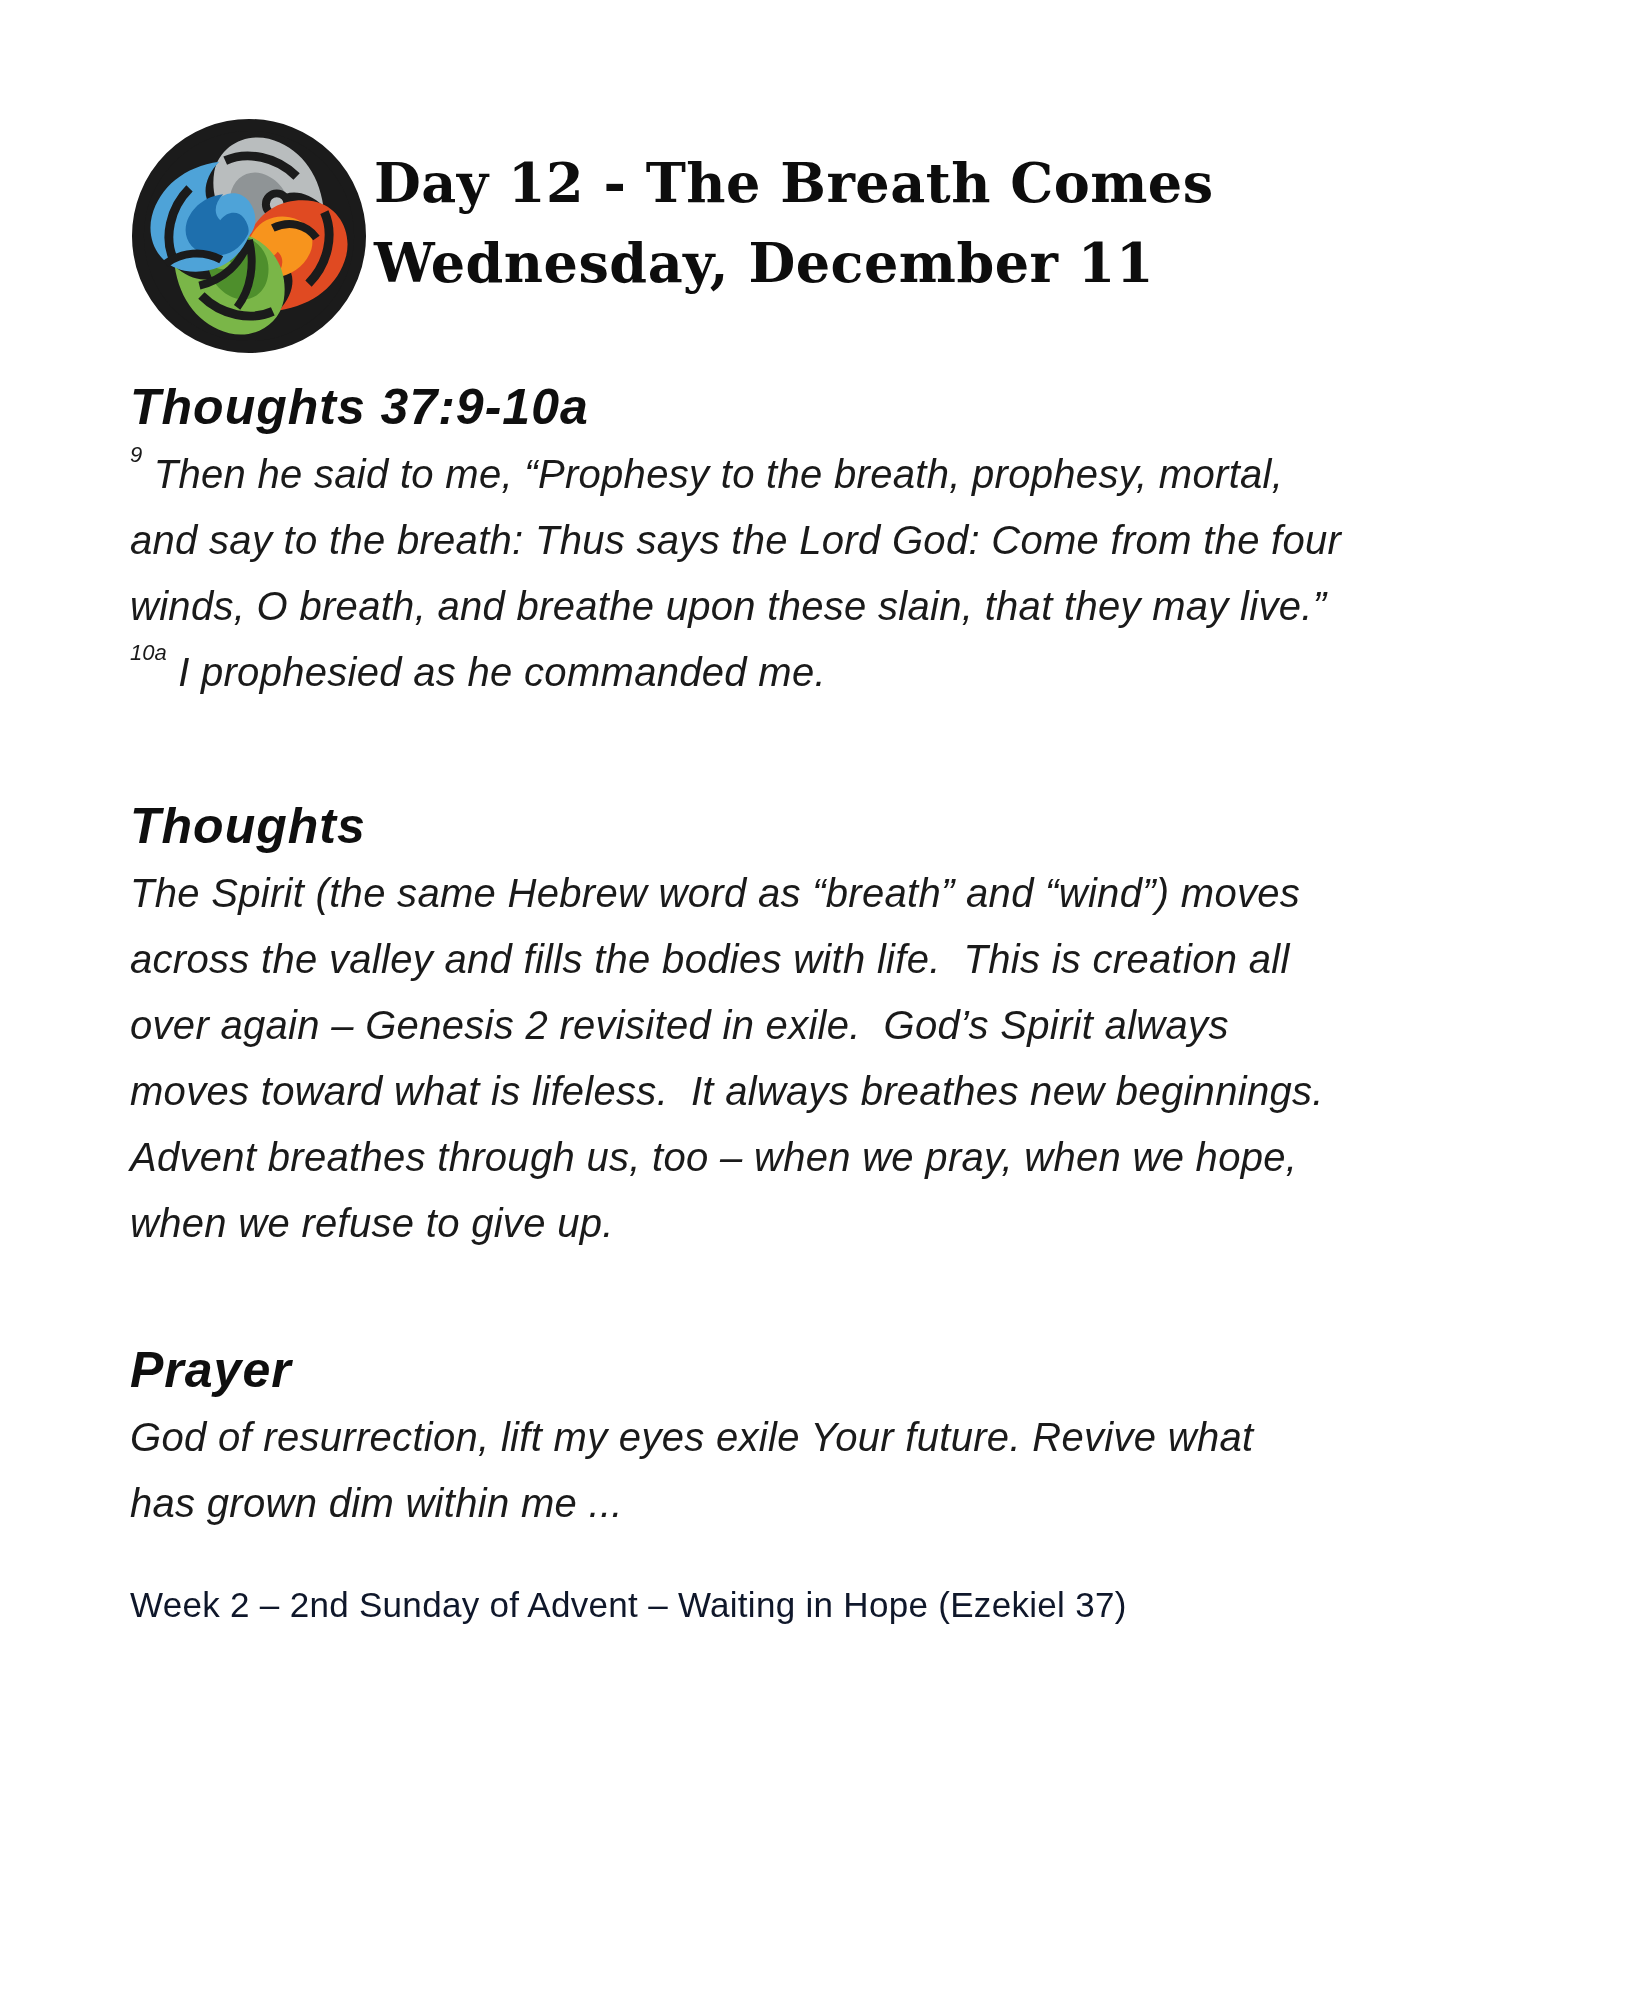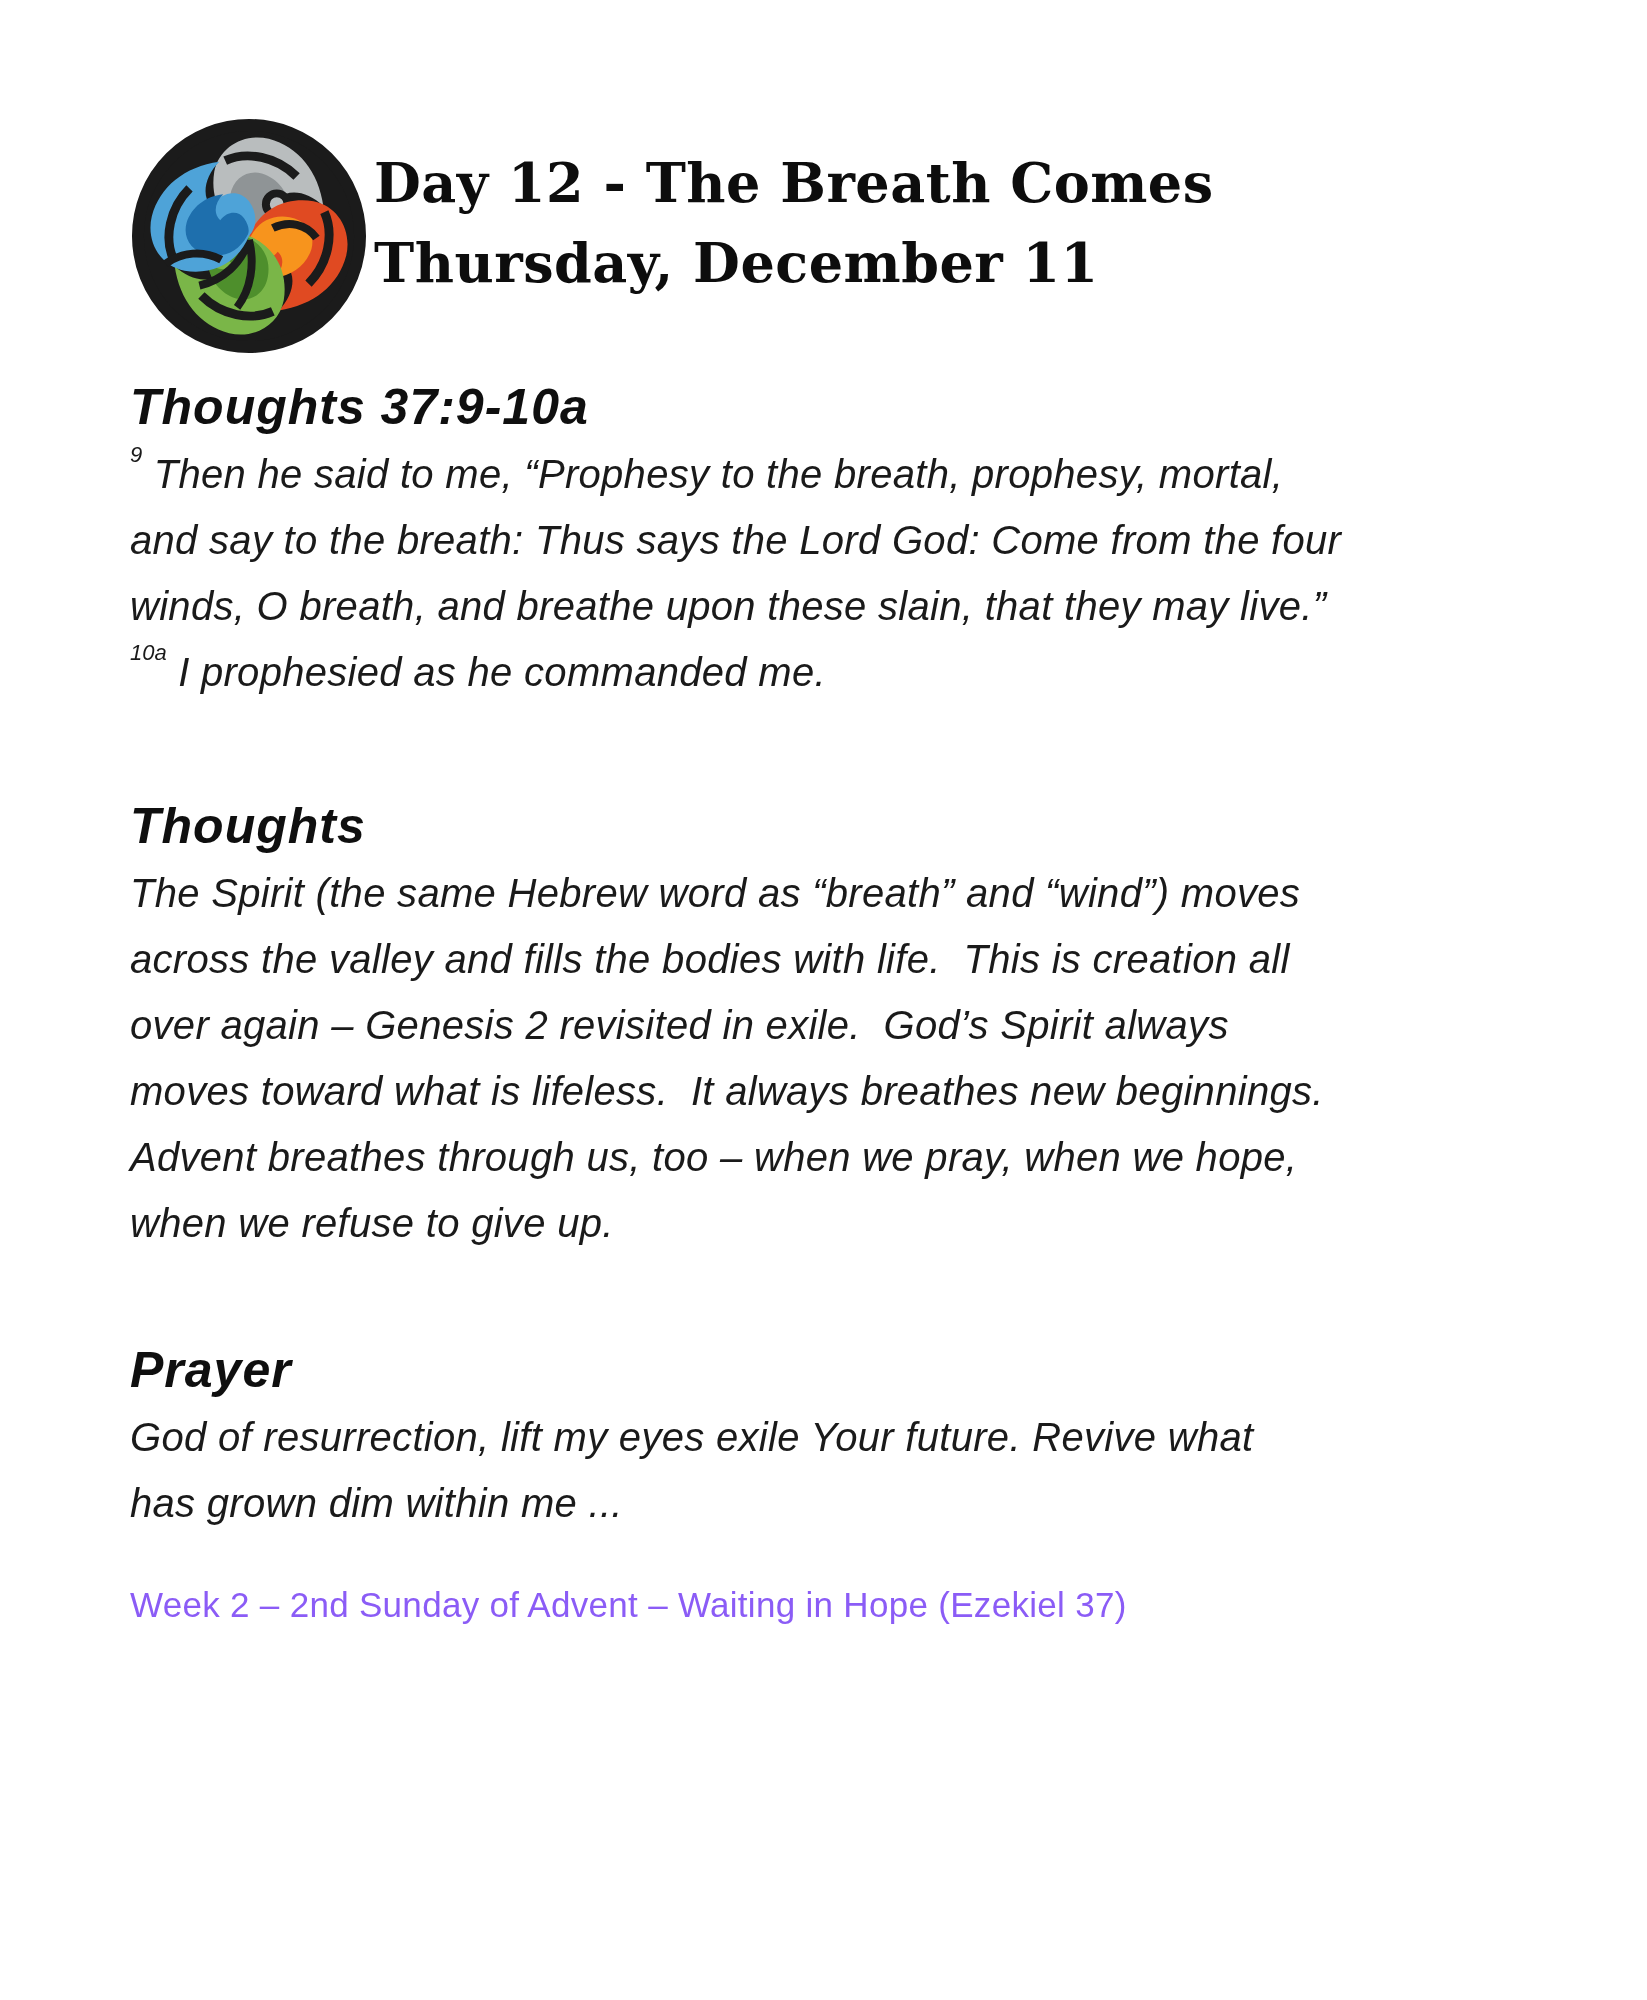--- a/index.html
+++ b/index.html
@@ -27,21 +27,21 @@
     white-space:pre-wrap;margin-top:4px;font-style:italic;
   }
   .body-text sup{
     font-size:0.55em;line-height:0;position:relative;top:-0.55em;letter-spacing:0;
   }
   .sec-scripture{margin-top:22px;}
   .sec-thoughts{margin-top:91px;}
   .sec-question{margin-top:95px;}
   .sec-prayer{margin-top:84px;}
   .footer{
-    margin-top:45px;font-size:35px;line-height:48px;letter-spacing:0.3px;color:#8b5cf6;
+    margin-top:45px;font-size:35px;line-height:48px;letter-spacing:0.3px;color:#0f172a;
     white-space:pre-wrap;
   }
 </style>
 </head>
 <body>
 
 <div class="page">
 
   <div class="header">
     <div class="logo">
@@ -80,21 +80,21 @@
             <use href="#petal2" fill="#1e6fad"></use>
             <path d="M96,44 C118,34 148,40 168,60" stroke="#1b1b1b" stroke-width="9" fill="none"></path>
             <path d="M92,36 C104,52 106,74 96,92" stroke="#1b1b1b" stroke-width="8" fill="none"></path>
           </g>
         </g>
         <circle cx="120" cy="120" r="112" fill="none" stroke="#1b1b1b" stroke-width="12"></circle>
       </svg>
     </div>
     <div class="titles">
       <div class="title-line">Day 12 - The Breath Comes</div>
-      <div class="title-line">Thursday, December 11</div>
+      <div class="title-line">Wednesday, December 11</div>
     </div>
   </div>
 
   <div class="sec-scripture">
     <div class="section-heading">Thoughts 37:9-10a</div>
     <div class="body-text"><sup>9</sup> Then he said to me, “Prophesy to the breath, prophesy, mortal,
 and say to the breath: Thus says the Lord God: Come from the four
 winds, O breath, and breathe upon these slain, that they may live.”
 <sup>10a</sup> I prophesied as he commanded me.</div>
   </div>

